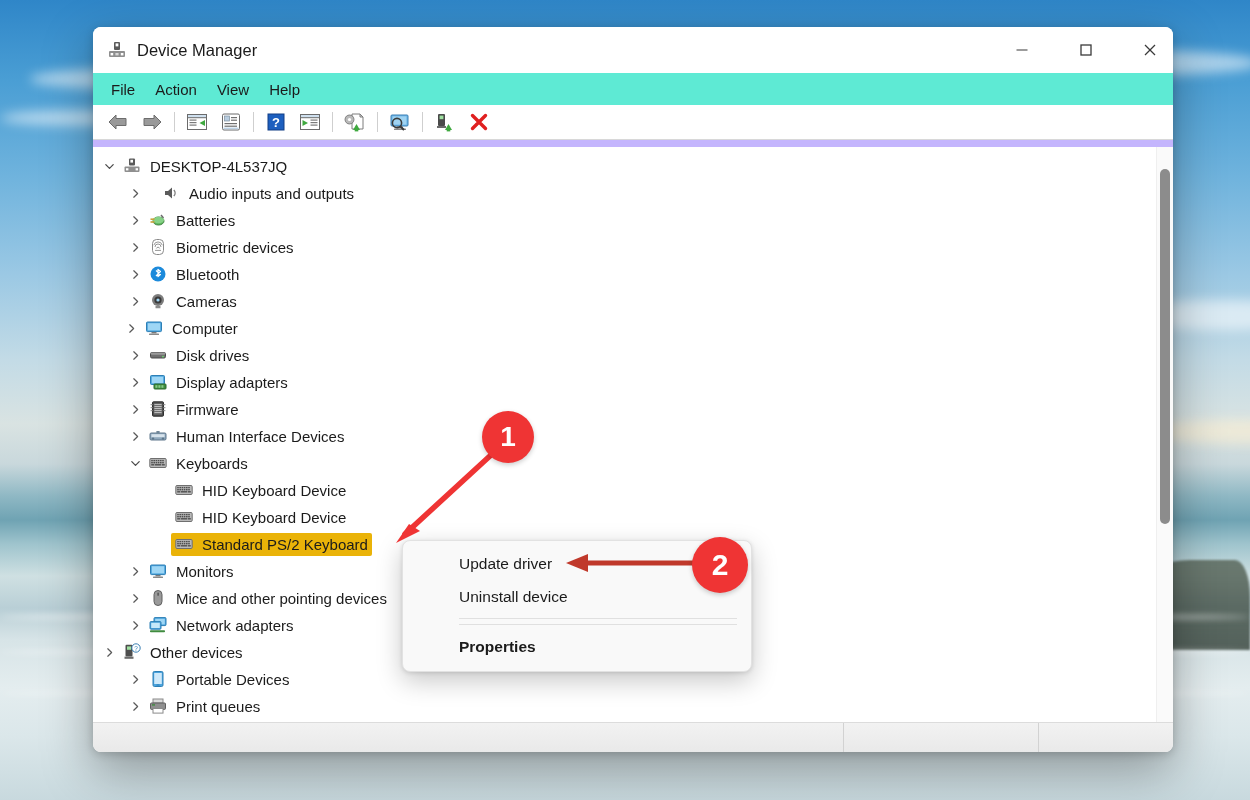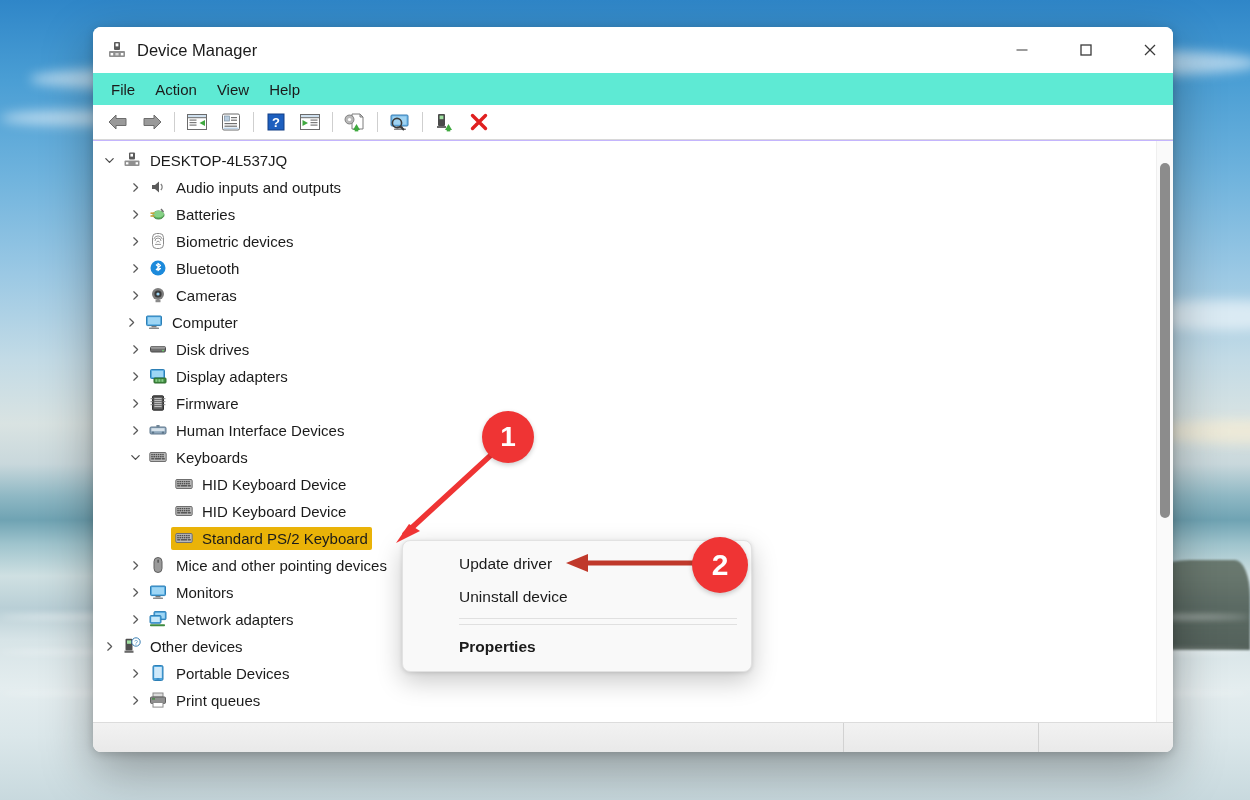--- a/index.html
+++ b/index.html
@@ -137,21 +137,21 @@
     flex: none;
   }
 
   
   #body-wrap {
     position: relative;
     flex: 1 1 auto;
     display: flex;
     min-height: 0;
     background: #ffffff;
-    border-top: 1px solid #c4b5fd;
+    border-top: 7px solid #c4b5fd;
   }
   #tree {
     flex: 1 1 auto;
     padding: 6px 0 0 0;
     overflow: hidden;
     position: relative;
   }
   .row {
     display: flex;
     align-items: center;
@@ -435,21 +435,21 @@
                   <rect x="6" y="1.5" width="6" height="7" rx="1" fill="#5a5a5a"></rect>
                   <rect x="7.4" y="2.8" width="2.6" height="2.8" fill="#ffffff"></rect>
                   <rect x="1.5" y="9.5" width="15" height="5.5" rx="1" fill="#8f8f8f"></rect>
                   <rect x="3" y="11.2" width="2.4" height="2.2" fill="#ffffff"></rect>
                   <rect x="12.6" y="11.2" width="2.4" height="2.2" fill="#ffffff"></rect>
                 </svg>
               </span>
               <span>DESKTOP-4L537JQ</span>
             </span>
           </div>
-          <div class="row" style="padding-left: 32px;">
+          <div class="row" style="padding-left: 32px; gap: 13px;">
             <span class="chev">
               <svg width="11" height="11" viewBox="0 0 11 11">
                 <path d="M3.8 1.8 L7.6 5.5 L3.8 9.2" fill="none" stroke="#5a5a5a" stroke-width="1.25" stroke-linecap="round" stroke-linejoin="round"></path>
               </svg>
             </span>
             <span class="label-box">
               <span class="ico">
                 <svg width="18" height="18" viewBox="0 0 18 18">
                   <path d="M3 7 L6 7 L10 3.5 L10 14.5 L6 11 L3 11 Z" fill="#5b5b5b"></path>
                   <path d="M11.8 6 a4 4 0 0 1 0 6" fill="none" stroke="#7a7a7a" stroke-width="1.2"></path>
@@ -753,43 +753,43 @@
           </div>
           <div class="row" style="padding-left: 32px;">
             <span class="chev">
               <svg width="11" height="11" viewBox="0 0 11 11">
                 <path d="M3.8 1.8 L7.6 5.5 L3.8 9.2" fill="none" stroke="#5a5a5a" stroke-width="1.25" stroke-linecap="round" stroke-linejoin="round"></path>
               </svg>
             </span>
             <span class="label-box">
               <span class="ico">
                 <svg width="18" height="18" viewBox="0 0 18 18">
-                  <rect x="5" y="1.5" width="8" height="15" rx="4" fill="#9a9a9a" stroke="#5f5f5f"></rect>
-                  <rect x="8.4" y="3.4" width="1.4" height="3.4" rx=".6" fill="#4f4f4f"></rect>
-                </svg>
-              </span>
-              <span>Mice and other pointing devices</span>
-            </span>
-          </div>
-          <div class="row" style="padding-left: 32px;">
-            <span class="chev">
-              <svg width="11" height="11" viewBox="0 0 11 11">
-                <path d="M3.8 1.8 L7.6 5.5 L3.8 9.2" fill="none" stroke="#5a5a5a" stroke-width="1.25" stroke-linecap="round" stroke-linejoin="round"></path>
-              </svg>
-            </span>
-            <span class="label-box">
-              <span class="ico">
-                <svg width="18" height="18" viewBox="0 0 18 18">
                   <rect x="1.5" y="3" width="15" height="9.6" rx="1" fill="#4aa3dd" stroke="#2d7fb5"></rect>
                   <rect x="2.8" y="4.2" width="12.4" height="7.2" fill="#9ed6f5"></rect>
                   <rect x="6.5" y="13" width="5" height="1.4" fill="#7a7a7a"></rect>
                   <rect x="4" y="14.5" width="10" height="1.6" rx=".6" fill="#8a8a8a"></rect>
                 </svg>
               </span>
               <span>Monitors</span>
+            </span>
+          </div>
+          <div class="row" style="padding-left: 32px;">
+            <span class="chev">
+              <svg width="11" height="11" viewBox="0 0 11 11">
+                <path d="M3.8 1.8 L7.6 5.5 L3.8 9.2" fill="none" stroke="#5a5a5a" stroke-width="1.25" stroke-linecap="round" stroke-linejoin="round"></path>
+              </svg>
+            </span>
+            <span class="label-box">
+              <span class="ico">
+                <svg width="18" height="18" viewBox="0 0 18 18">
+                  <rect x="5" y="1.5" width="8" height="15" rx="4" fill="#9a9a9a" stroke="#5f5f5f"></rect>
+                  <rect x="8.4" y="3.4" width="1.4" height="3.4" rx=".6" fill="#4f4f4f"></rect>
+                </svg>
+              </span>
+              <span>Mice and other pointing devices</span>
             </span>
           </div>
           <div class="row" style="padding-left: 32px;">
             <span class="chev">
               <svg width="11" height="11" viewBox="0 0 11 11">
                 <path d="M3.8 1.8 L7.6 5.5 L3.8 9.2" fill="none" stroke="#5a5a5a" stroke-width="1.25" stroke-linecap="round" stroke-linejoin="round"></path>
               </svg>
             </span>
             <span class="label-box">
               <span class="ico">

